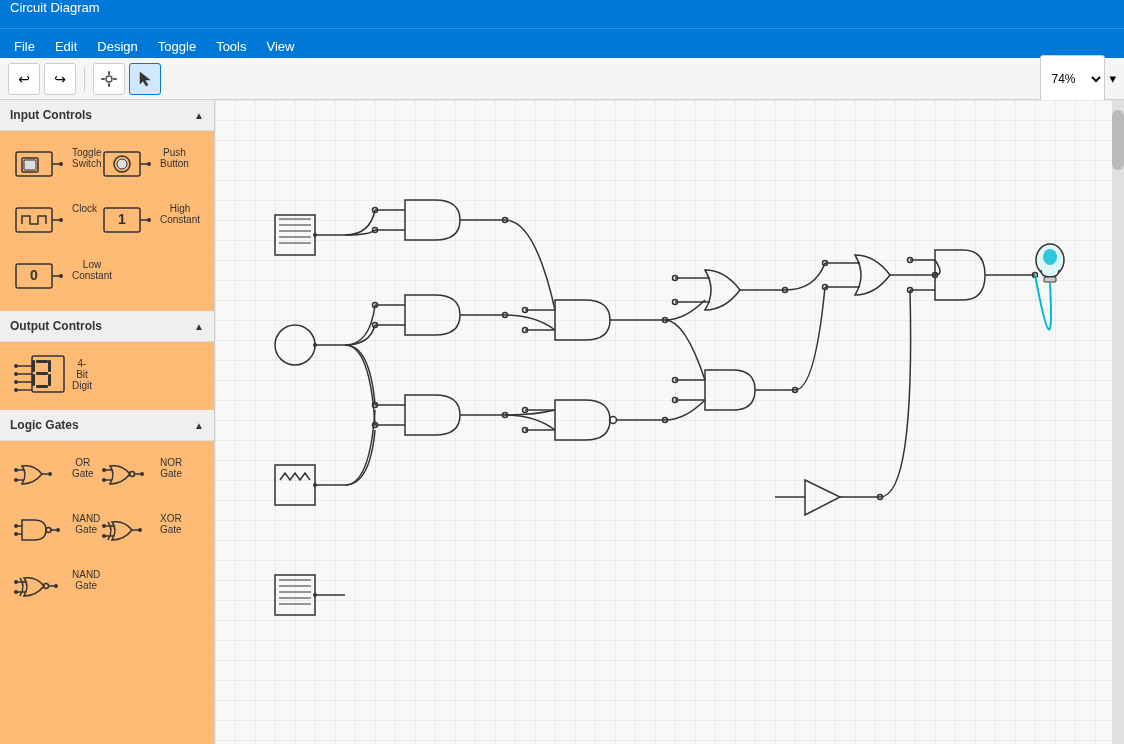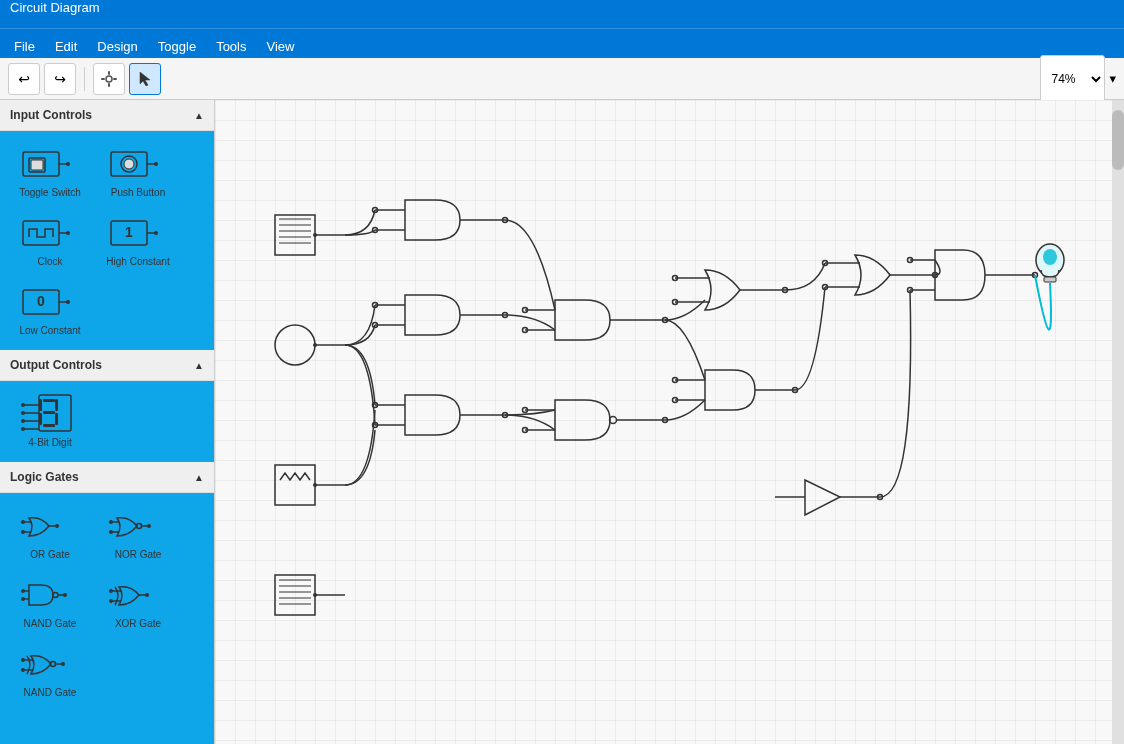--- a/index.html
+++ b/index.html
@@ -76,21 +76,21 @@
     
     
     #main {
       display: flex;
       height: calc(744px - 28px - 30px - 42px);
     }
     
     
     #sidebar {
       width: 215px;
-      background: #0ea5e9;
+      background: #fdba74;
       border-right: 1px solid #ccc;
       overflow-y: auto;
       overflow-x: hidden;
       flex-shrink: 0;
     }
     
     .panel-header {
       display: flex;
       justify-content: space-between;
       align-items: center;
@@ -104,22 +104,22 @@
     
     .panel-content {
       padding: 10px;
       display: flex;
       flex-wrap: wrap;
       gap: 8px;
     }
     
     .component-item {
       display: flex;
-      flex-direction: column;
-      align-items: center;
+      flex-direction: row;
+      align-items: flex-start;
       width: 80px;
       cursor: grab;
       padding: 4px;
       border-radius: 4px;
     }
     
     .component-icon {
       width: 60px;
       height: 40px;
       display: flex;

